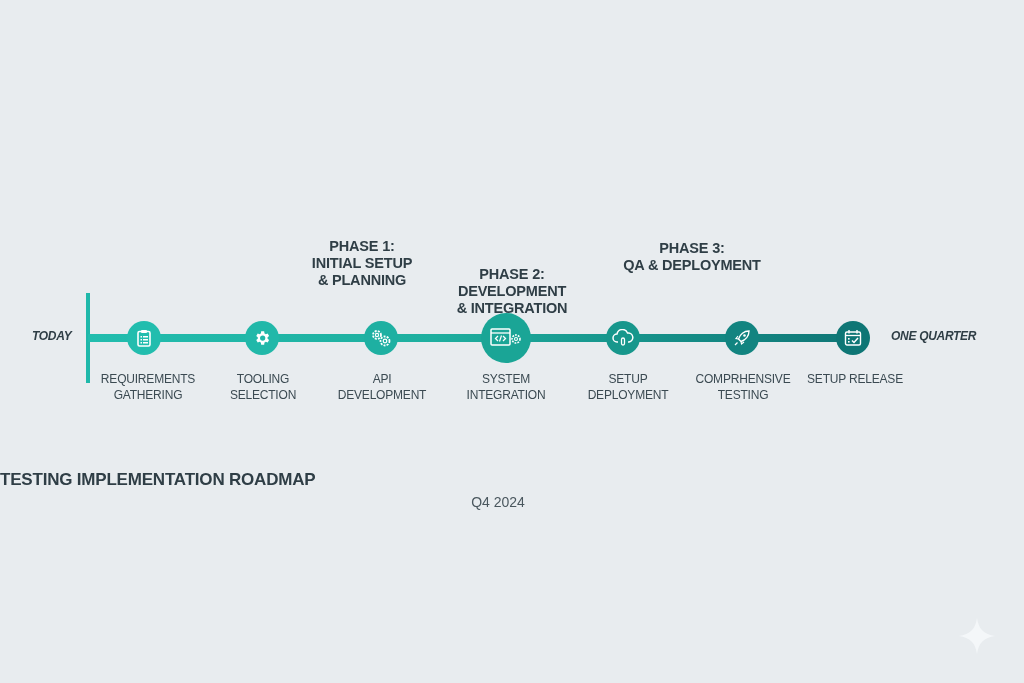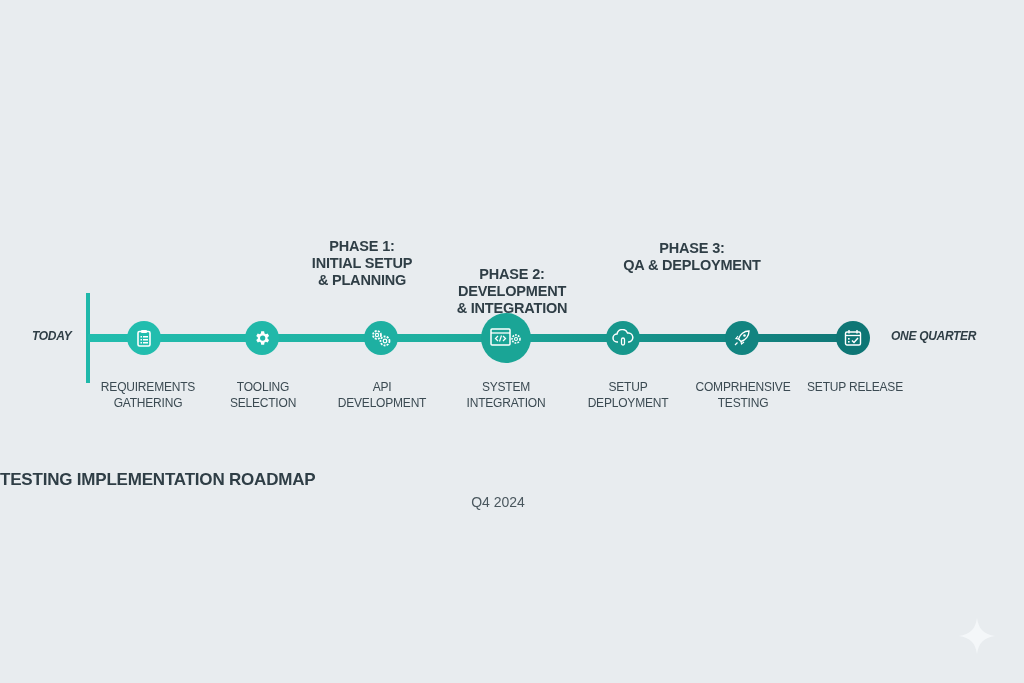--- a/index.html
+++ b/index.html
@@ -29,21 +29,21 @@
     }
     .node {
       position: absolute; border-radius: 50%;
       display: flex; align-items: center; justify-content: center;
       transform: translate(-50%, -50%);
     }
     .node svg { display: block; }
     .nlabel {
       position: absolute; text-align: center; font-size: 12px; line-height: 15.5px;
       color: #3b4a52; transform: translateX(-50%); white-space: nowrap;
-      letter-spacing: -0.2px; top: 372px; margin-top: 8px;
+      letter-spacing: -0.2px; top: 372px;
     }
     .title {
       position: absolute; left: 0; width: 1024px; text-align: left;
       font-weight: bold; font-size: 17px; color: #2f3e46; top: 470px;
       letter-spacing: -0.2px;
     }
     .subtitle {
       position: absolute; left: 0; width: 996px; text-align: center;
       font-size: 14px; color: #4a575e; top: 494px;
     }

